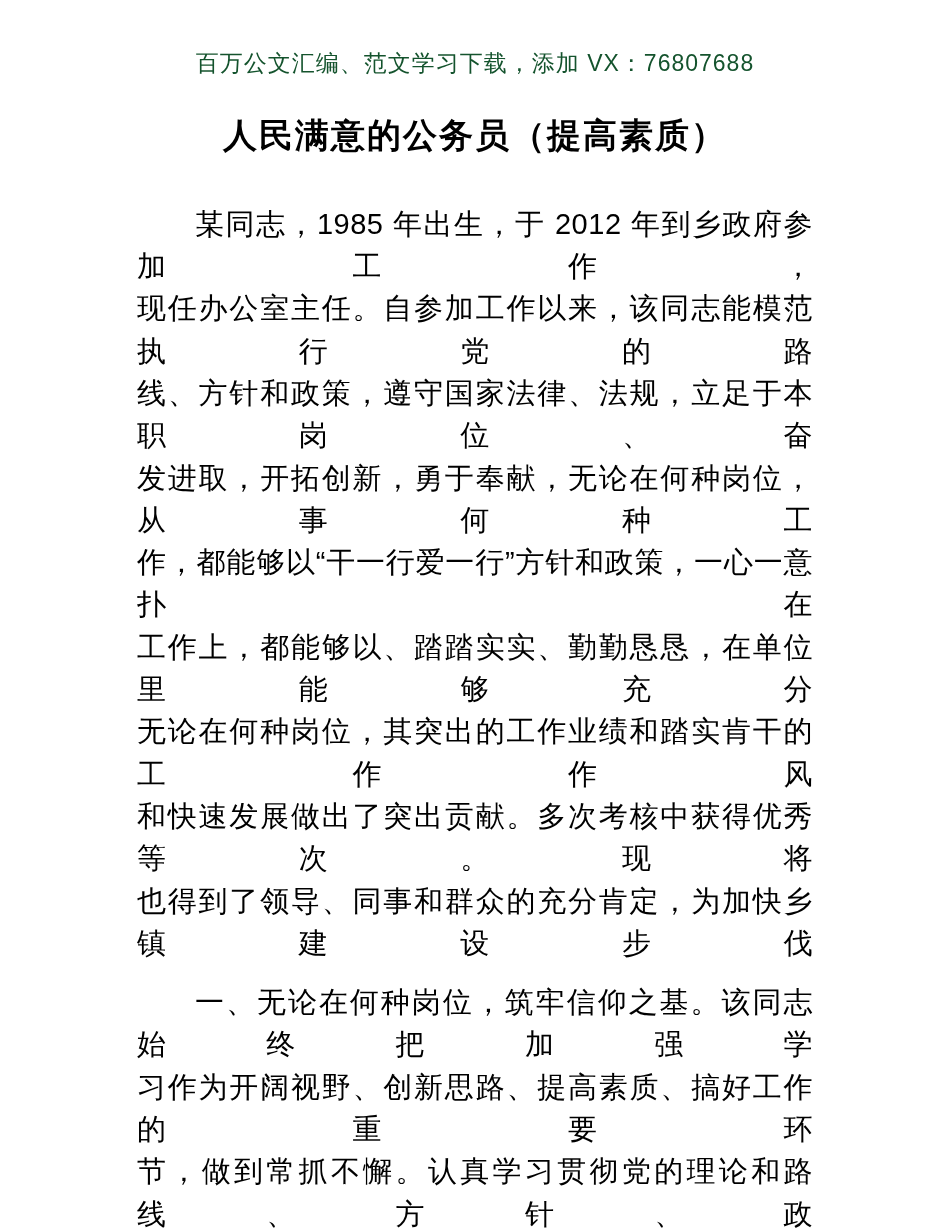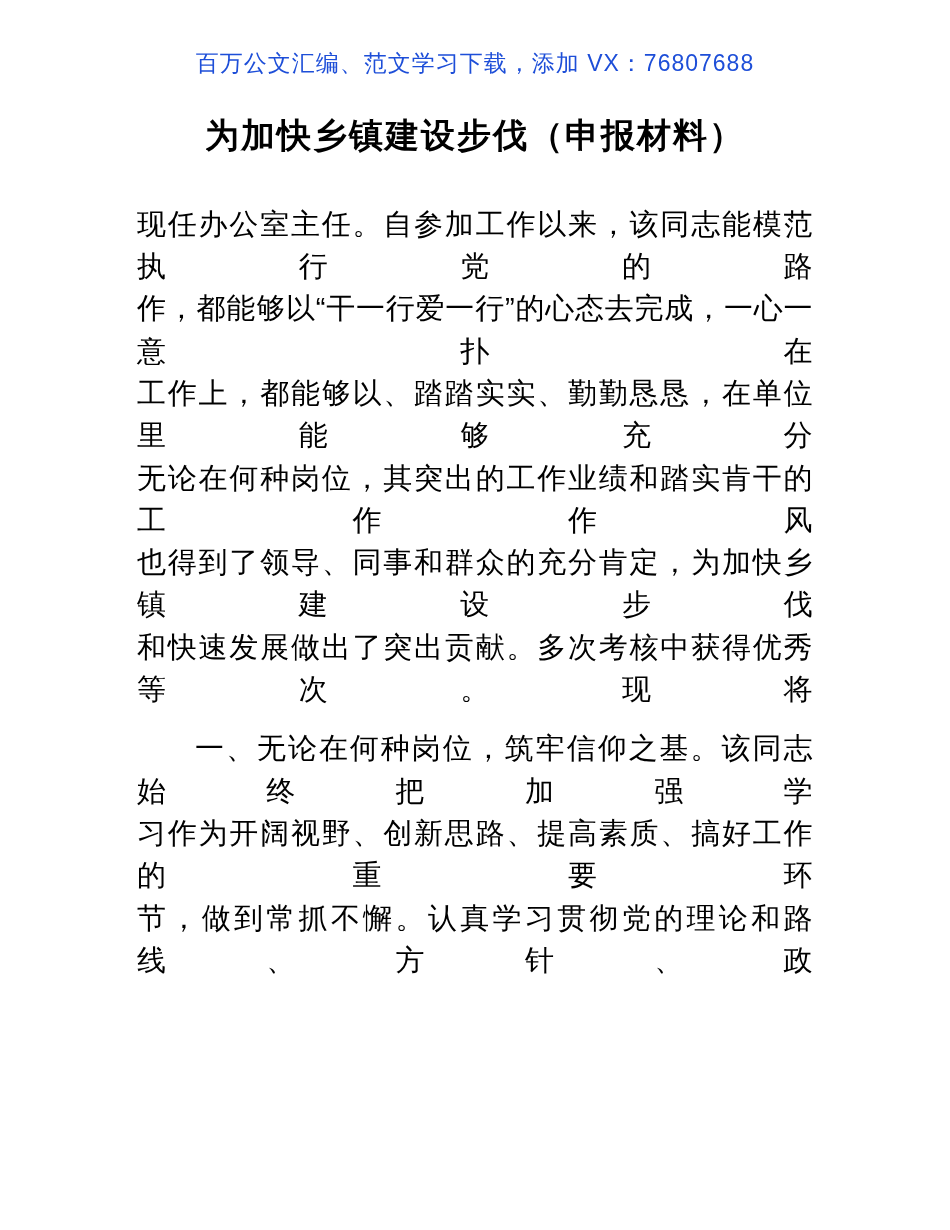--- a/index.html
+++ b/index.html
@@ -57,33 +57,36 @@
   }
   .tline.short {
     text-align-last: left;
   }
 </style>
 </head>
 <body>
 
 <div class="page" style="background: rgb(255, 255, 255);">
 
-  <div class="header-note" style="color: #1d4ed8;">百万公文汇编、范文学习下载，添加 VX：76807688</div>
+  <div class="header-note" style="color: #14532d;">百万公文汇编、范文学习下载，添加 VX：76807688</div>
 
-  <h1 class="doc-title">为加快乡镇建设步伐（申报材料）</h1>
+  <h1 class="doc-title">人民满意的公务员（提高素质）</h1>
 
   <div class="content">
 
     <div class="para">
+      <div class="tline indent">某同志，1985 年出生，于 2012 年到乡政府参加工作，</div>
       <div class="tline">现任办公室主任。自参加工作以来，该同志能模范执行党的路</div>
-      <div class="tline">作，都能够以“干一行爱一行”的心态去完成，一心一意扑在</div>
+      <div class="tline">线、方针和政策，遵守国家法律、法规，立足于本职岗位、奋</div>
+      <div class="tline">发进取，开拓创新，勇于奉献，无论在何种岗位，从事何种工</div>
+      <div class="tline">作，都能够以“干一行爱一行”方针和政策，一心一意扑在</div>
       <div class="tline">工作上，都能够以、踏踏实实、勤勤恳恳，在单位里能够充分</div>
       <div class="tline">无论在何种岗位，其突出的工作业绩和踏实肯干的工作作风</div>
+      <div class="tline">和快速发展做出了突出贡献。多次考核中获得优秀等次。现将</div>
       <div class="tline">也得到了领导、同事和群众的充分肯定，为加快乡镇建设步伐</div>
-      <div class="tline">和快速发展做出了突出贡献。多次考核中获得优秀等次。现将</div>
     </div>
 
     <div class="para">
       <div class="tline indent">一、无论在何种岗位，筑牢信仰之基。该同志始终把加强学</div>
       <div class="tline">习作为开阔视野、创新思路、提高素质、搞好工作的重要环</div>
       <div class="tline">节，做到常抓不懈。认真学习贯彻党的理论和路线、方针、政</div>
 
     </div>
 
   </div>

